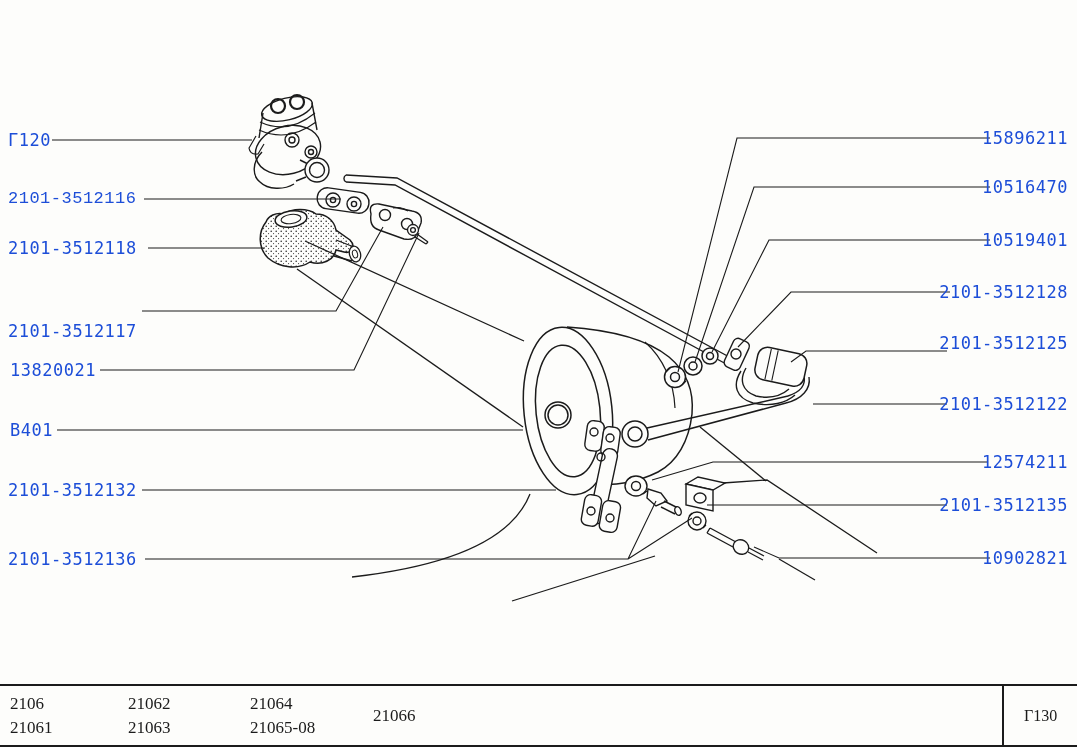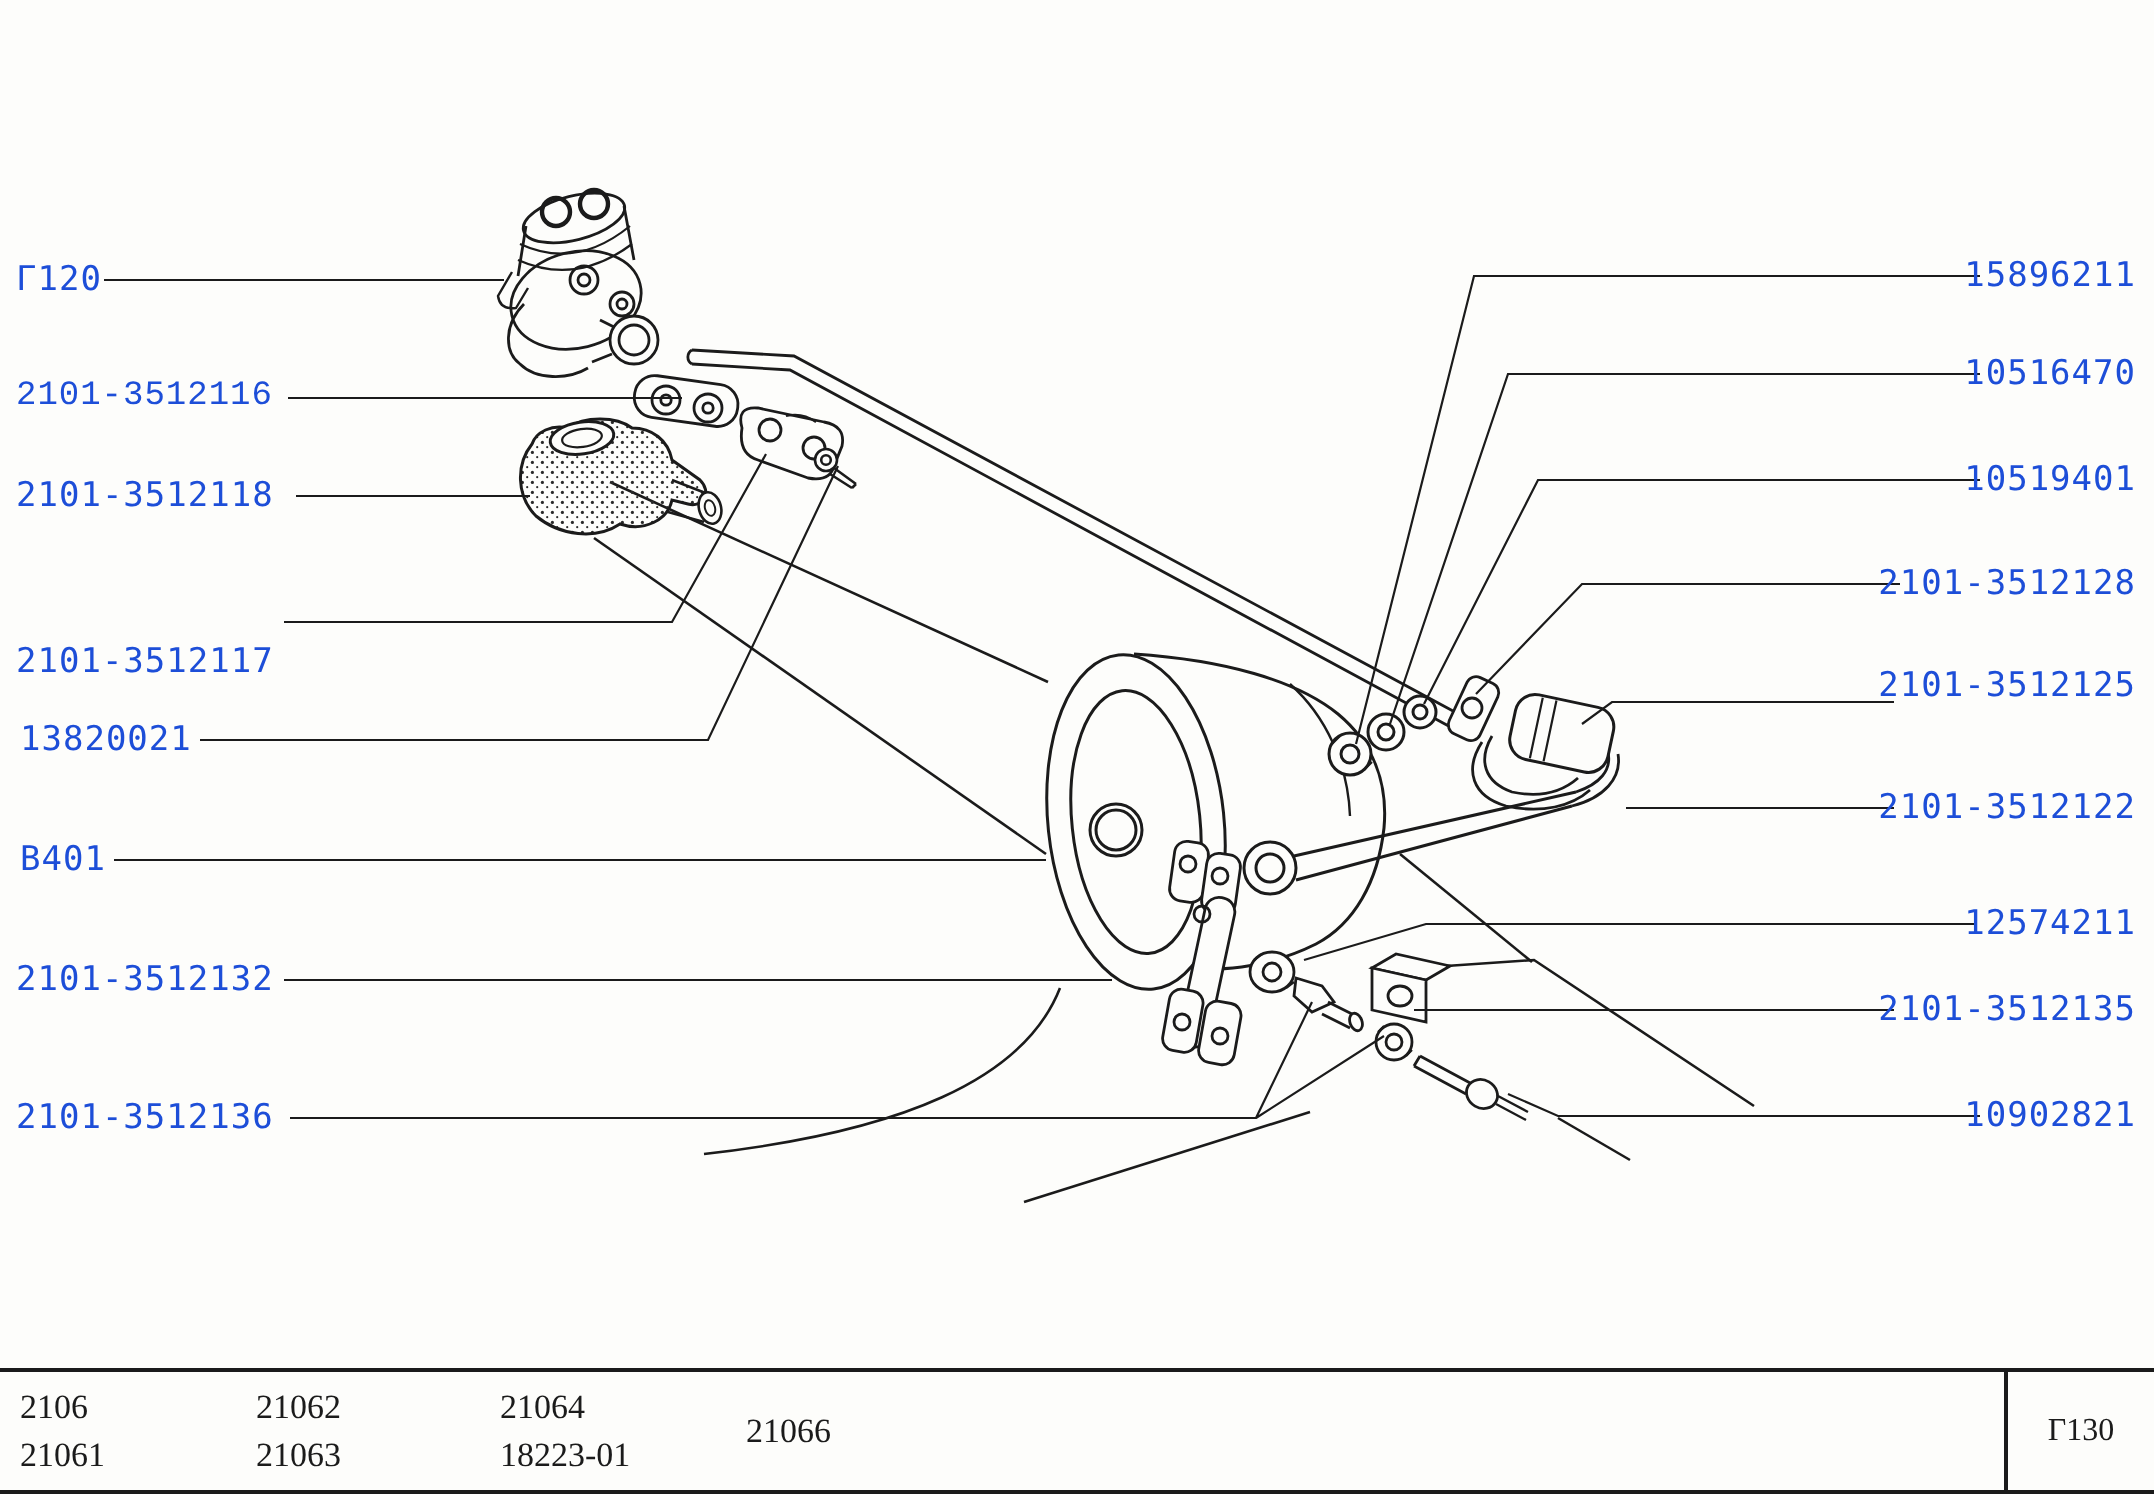--- a/index.html
+++ b/index.html
@@ -295,21 +295,21 @@
       <div class="model-col c0">
         <div>2106</div>
         <div>21061</div>
       </div>
       <div class="model-col c1">
         <div>21062</div>
         <div>21063</div>
       </div>
       <div class="model-col c2">
         <div>21064</div>
-        <div>18223-01</div>
+        <div>21065-08</div>
       </div>
       <div class="model-col c3">
         <div>21066</div>
       </div>
     </div>
     <div class="code-cell">Г130</div>
   </div>
 
 </div>
 

